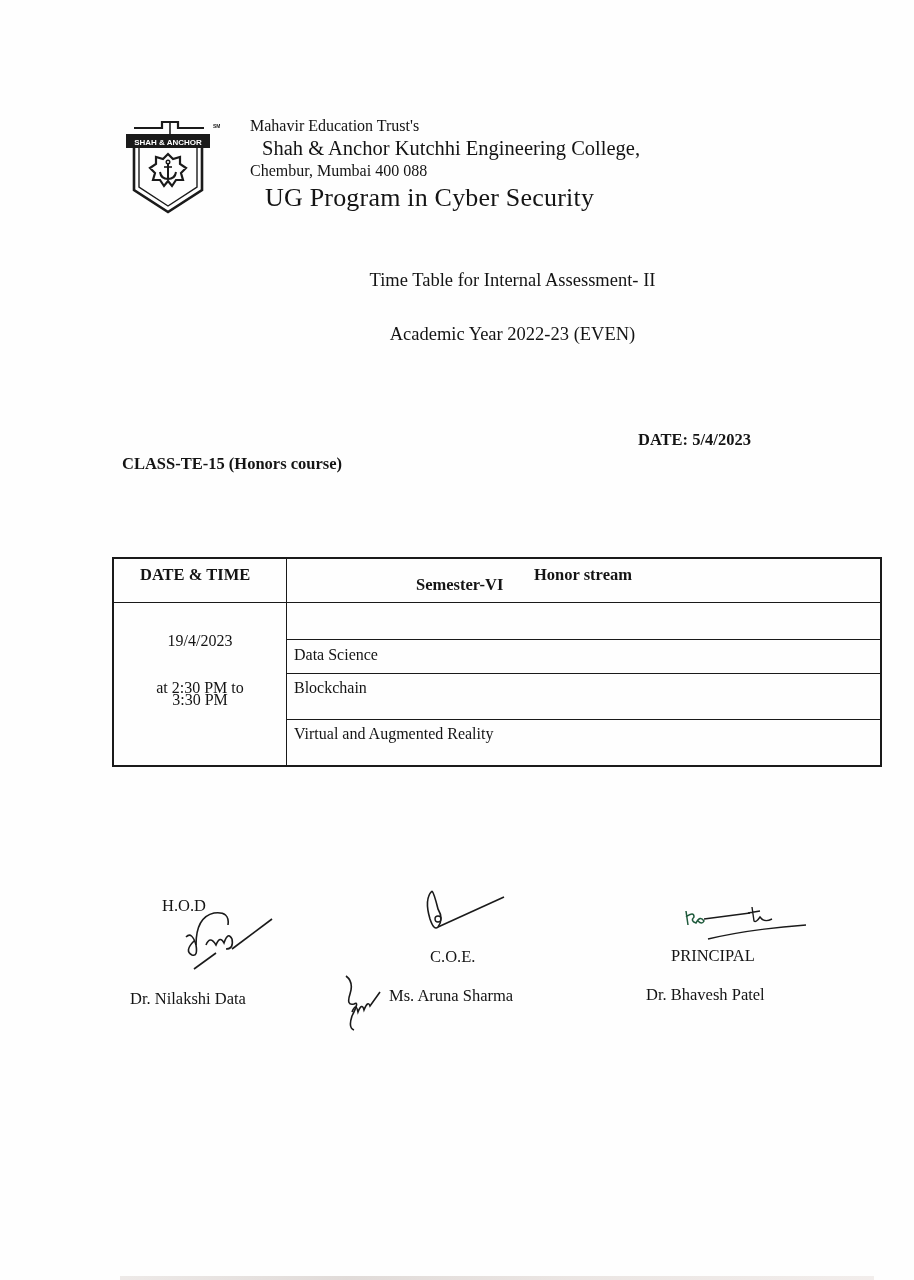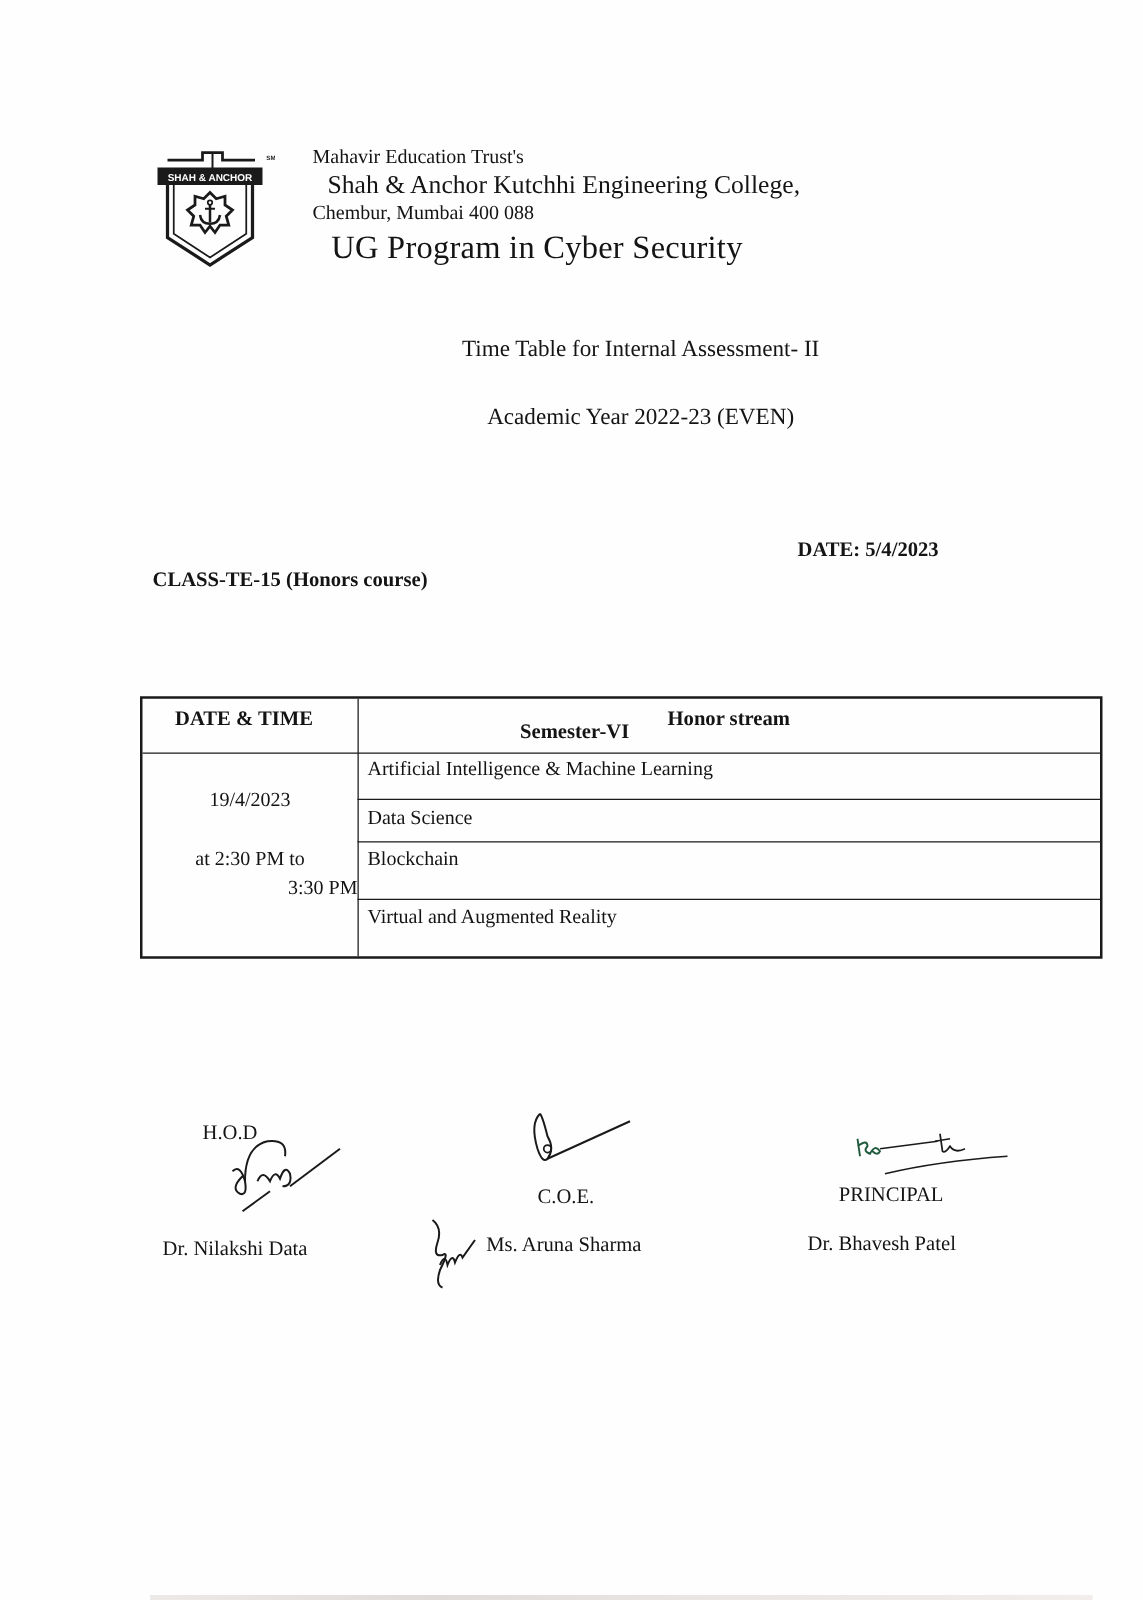--- a/index.html
+++ b/index.html
@@ -76,21 +76,21 @@
     }
     .th-date { left: 26px; top: 6px; }
     .th-stream { left: 172px; right: 0; top: 6px; text-align: center; }
 
     .tt .date-cell {
       position: absolute; left: 0; width: 172px; top: 44px; bottom: 0;
       font-size: 16px; text-align: center; line-height: 21px;
     }
     .date-cell .d { position: absolute; left: 0; right: 0; top: 27px; }
     .date-cell .t1 { position: absolute; left: 0; right: 0; top: 74px; }
-    .date-cell .t2 { position: absolute; left: 0; right: 0; top: 97px; text-align: right; }
+    .date-cell .t2 { position: absolute; left: 0; right: 0; top: 86px; }
 
     .tt .stream {
       position: absolute; left: 180px; font-size: 16px; white-space: nowrap;
     }
 
     
     .sig-svg { pointer-events: none; }
     .sig-text { font-size: 16.5px; white-space: nowrap; }
     .hod-role { left: 162px; top: 896px; }
     .hod-name { left: 130px; top: 989px; }
@@ -152,21 +152,20 @@
   <div class="date-cell">
     <div class="d">19/4/2023</div>
     <div class="t1">at 2:30 PM to</div>
     <div class="t2">3:30 PM</div>
   </div>
 
   <div class="row-line" style="top:80px;"></div>
   <div class="row-line" style="top:114px;"></div>
   <div class="row-line" style="top:160px;"></div>
 
-  <div class="stream" style="top:48px;">Artificial Intelligence &amp; Machine Learning</div>
   <div class="stream" style="top:87px;">Data Science</div>
   <div class="stream" style="top:120px;">Blockchain</div>
   <div class="stream" style="top:166px;text-align:center;">Virtual and Augmented Reality</div>
 </div>
 
 <svg class="abs sig-svg" style="left:170px; top:905px; width:110px; height:80px;" viewBox="0 0 110 80">
   <path d="M16 32 Q22 26 26 40 Q28 52 22 50 Q14 46 24 36" fill="none" stroke="#1a1a1a" stroke-width="1.6"></path>
   <path d="M26 40 Q26 12 44 8 Q60 6 58 20" fill="none" stroke="#1a1a1a" stroke-width="1.6"></path>
   <path d="M36 40 Q40 30 46 40 Q50 30 54 38 Q58 26 62 34 Q64 44 56 44" fill="none" stroke="#1a1a1a" stroke-width="1.6"></path>
   <path d="M62 44 L102 14" fill="none" stroke="#1a1a1a" stroke-width="1.6"></path>

